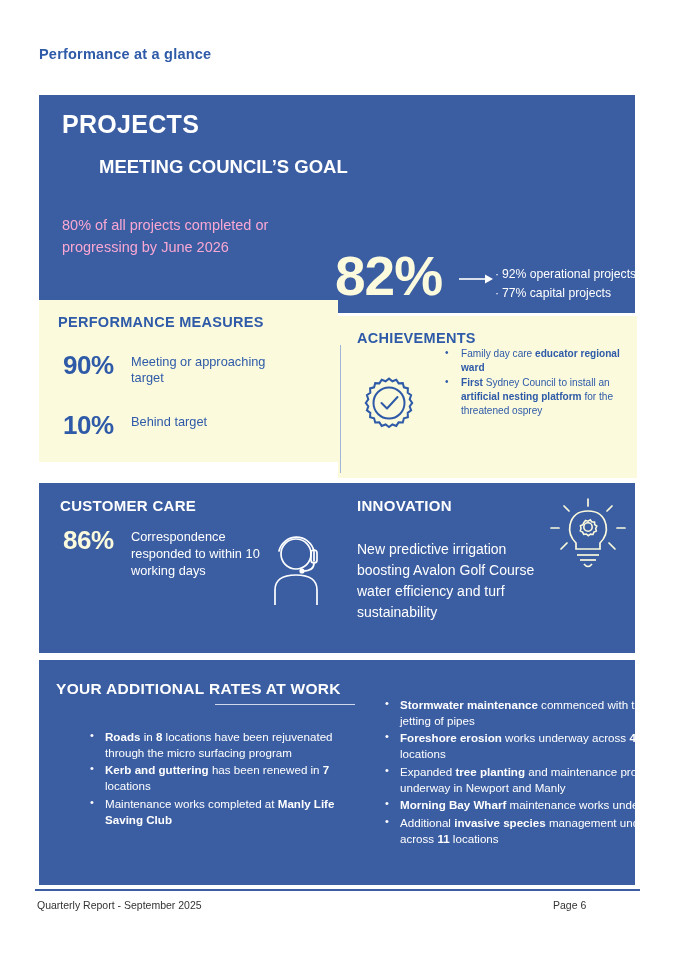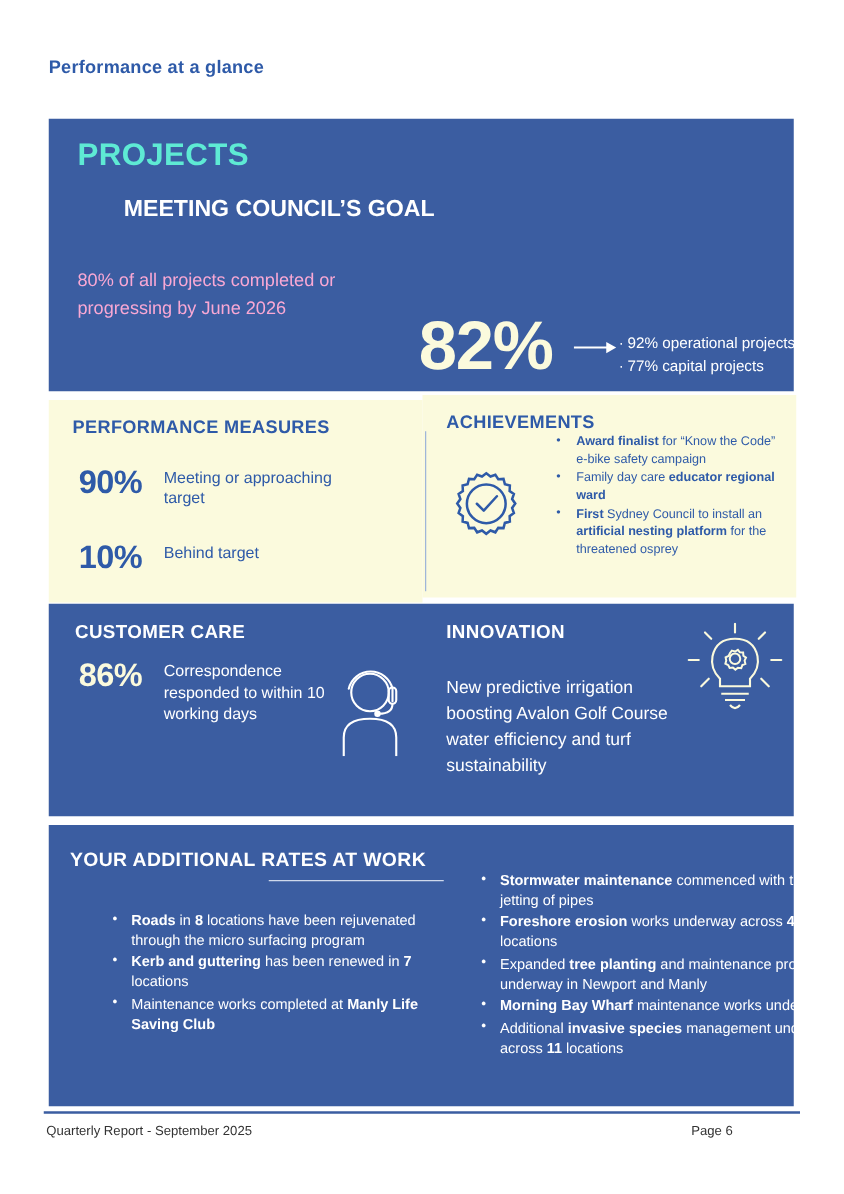--- a/index.html
+++ b/index.html
@@ -22,21 +22,21 @@
 
   
   .panel{position:absolute;box-sizing:border-box;}
   .panel-blue{background:#3b5da1;}
   .panel-cream{background:#fbfadd;}
 
   
   #projects-panel{left:39px;top:95px;width:596px;height:218px;}
   .projects-title{
     position:absolute;left:23px;top:15px;
-    font-size:25px;font-weight:bold;color:#5eead4;letter-spacing:.3px;
+    font-size:25px;font-weight:bold;color:#ffffff;letter-spacing:.3px;
   }
   .goal-head{
     position:absolute;left:23px;top:60px;width:250px;
     font-size:18.5px;font-weight:bold;color:#ffffff;line-height:1.32;margin-left:37px;
   }
   .goal-sub{
     position:absolute;left:23px;top:120px;width:230px;
     font-size:14.5px;color:#f9a8d4;line-height:1.5;
   }
   .big-pct{
@@ -53,21 +53,21 @@
     position:absolute;left:456px;top:170px;width:178px;
     font-size:12.2px;color:#ffffff;line-height:1.55;
   }
   .sub-list .dot{display:inline-block;width:7px;}
   .behind{
     position:absolute;left:456px;top:225px;width:180px;
     font-size:15.2px;color:#ffffff;line-height:1.38;
   }
 
   
-  #measures-panel{left:39px;top:320px;width:299px;height:162px;}
+  #measures-panel{left:39px;top:300px;width:299px;height:162px;}
   #achievements-panel{left:338px;top:316px;width:299px;height:162px;}
   .sect-title-blue{
     position:absolute;left:19px;top:14px;
     font-size:14.5px;font-weight:bold;color:#2e5aa8;letter-spacing:.3px;
   }
   .stat-row{position:absolute;display:flex;align-items:flex-start;}
   .stat-num-blue{
     font-size:26px;font-weight:bold;color:#2e5aa8;line-height:1;
     min-width:68px;letter-spacing:-.5px;
   }
@@ -204,21 +204,20 @@
 
     <div class="ach-seal">
       <svg width="62" height="62" viewBox="0 0 62 62">
         <path d="M31 2.5 L34.4 5.0 L38.3 3.6 L40.6 7.0 L44.8 6.8 L45.9 10.8 L49.9 11.8 L49.7 16.0 L53.1 18.3 L51.7 22.2 L54.2 25.6 L51.7 28.9 L53.1 32.8 L49.7 35.1 L49.9 39.3 L45.9 40.3 L44.8 44.3 L40.6 44.1 L38.3 47.5 L34.4 46.1 L31 48.6 L27.6 46.1 L23.7 47.5 L21.4 44.1 L17.2 44.3 L16.1 40.3 L12.1 39.3 L12.3 35.1 L8.9 32.8 L10.3 28.9 L7.8 25.6 L10.3 22.2 L8.9 18.3 L12.3 16.0 L12.1 11.8 L16.1 10.8 L17.2 6.8 L21.4 7.0 L23.7 3.6 L27.6 5.0 Z" transform="translate(0,5) scale(1.0,1.05)" fill="none" stroke="#2e5aa8" stroke-width="2"></path>
         <circle cx="31" cy="32" r="15.5" fill="none" stroke="#2e5aa8" stroke-width="2"></circle>
         <polyline points="23.5,32 29,37.5 39.5,26" fill="none" stroke="#2e5aa8" stroke-width="2" stroke-linecap="round" stroke-linejoin="round"></polyline>
       </svg>
     </div>
 
     <ul class="ach-list">
-      <li><b>Award finalist</b><span> for “Know the Code” e-bike safety campaign</span></li>
       <li><span>Family day care </span><b>educator regional ward</b></li>
       <li><b>First</b><span> Sydney Council to install an </span><b>artificial nesting platform</b><span> for the threatened osprey</span></li>
     </ul>
   </div>
 
   <div class="panel panel-blue" id="care-panel">
     <div class="sect-title-white" id="care-title">CUSTOMER CARE</div>
     <div class="sect-title-white" id="innov-title">INNOVATION</div>
 
     <div class="stat-row" id="care-0">

